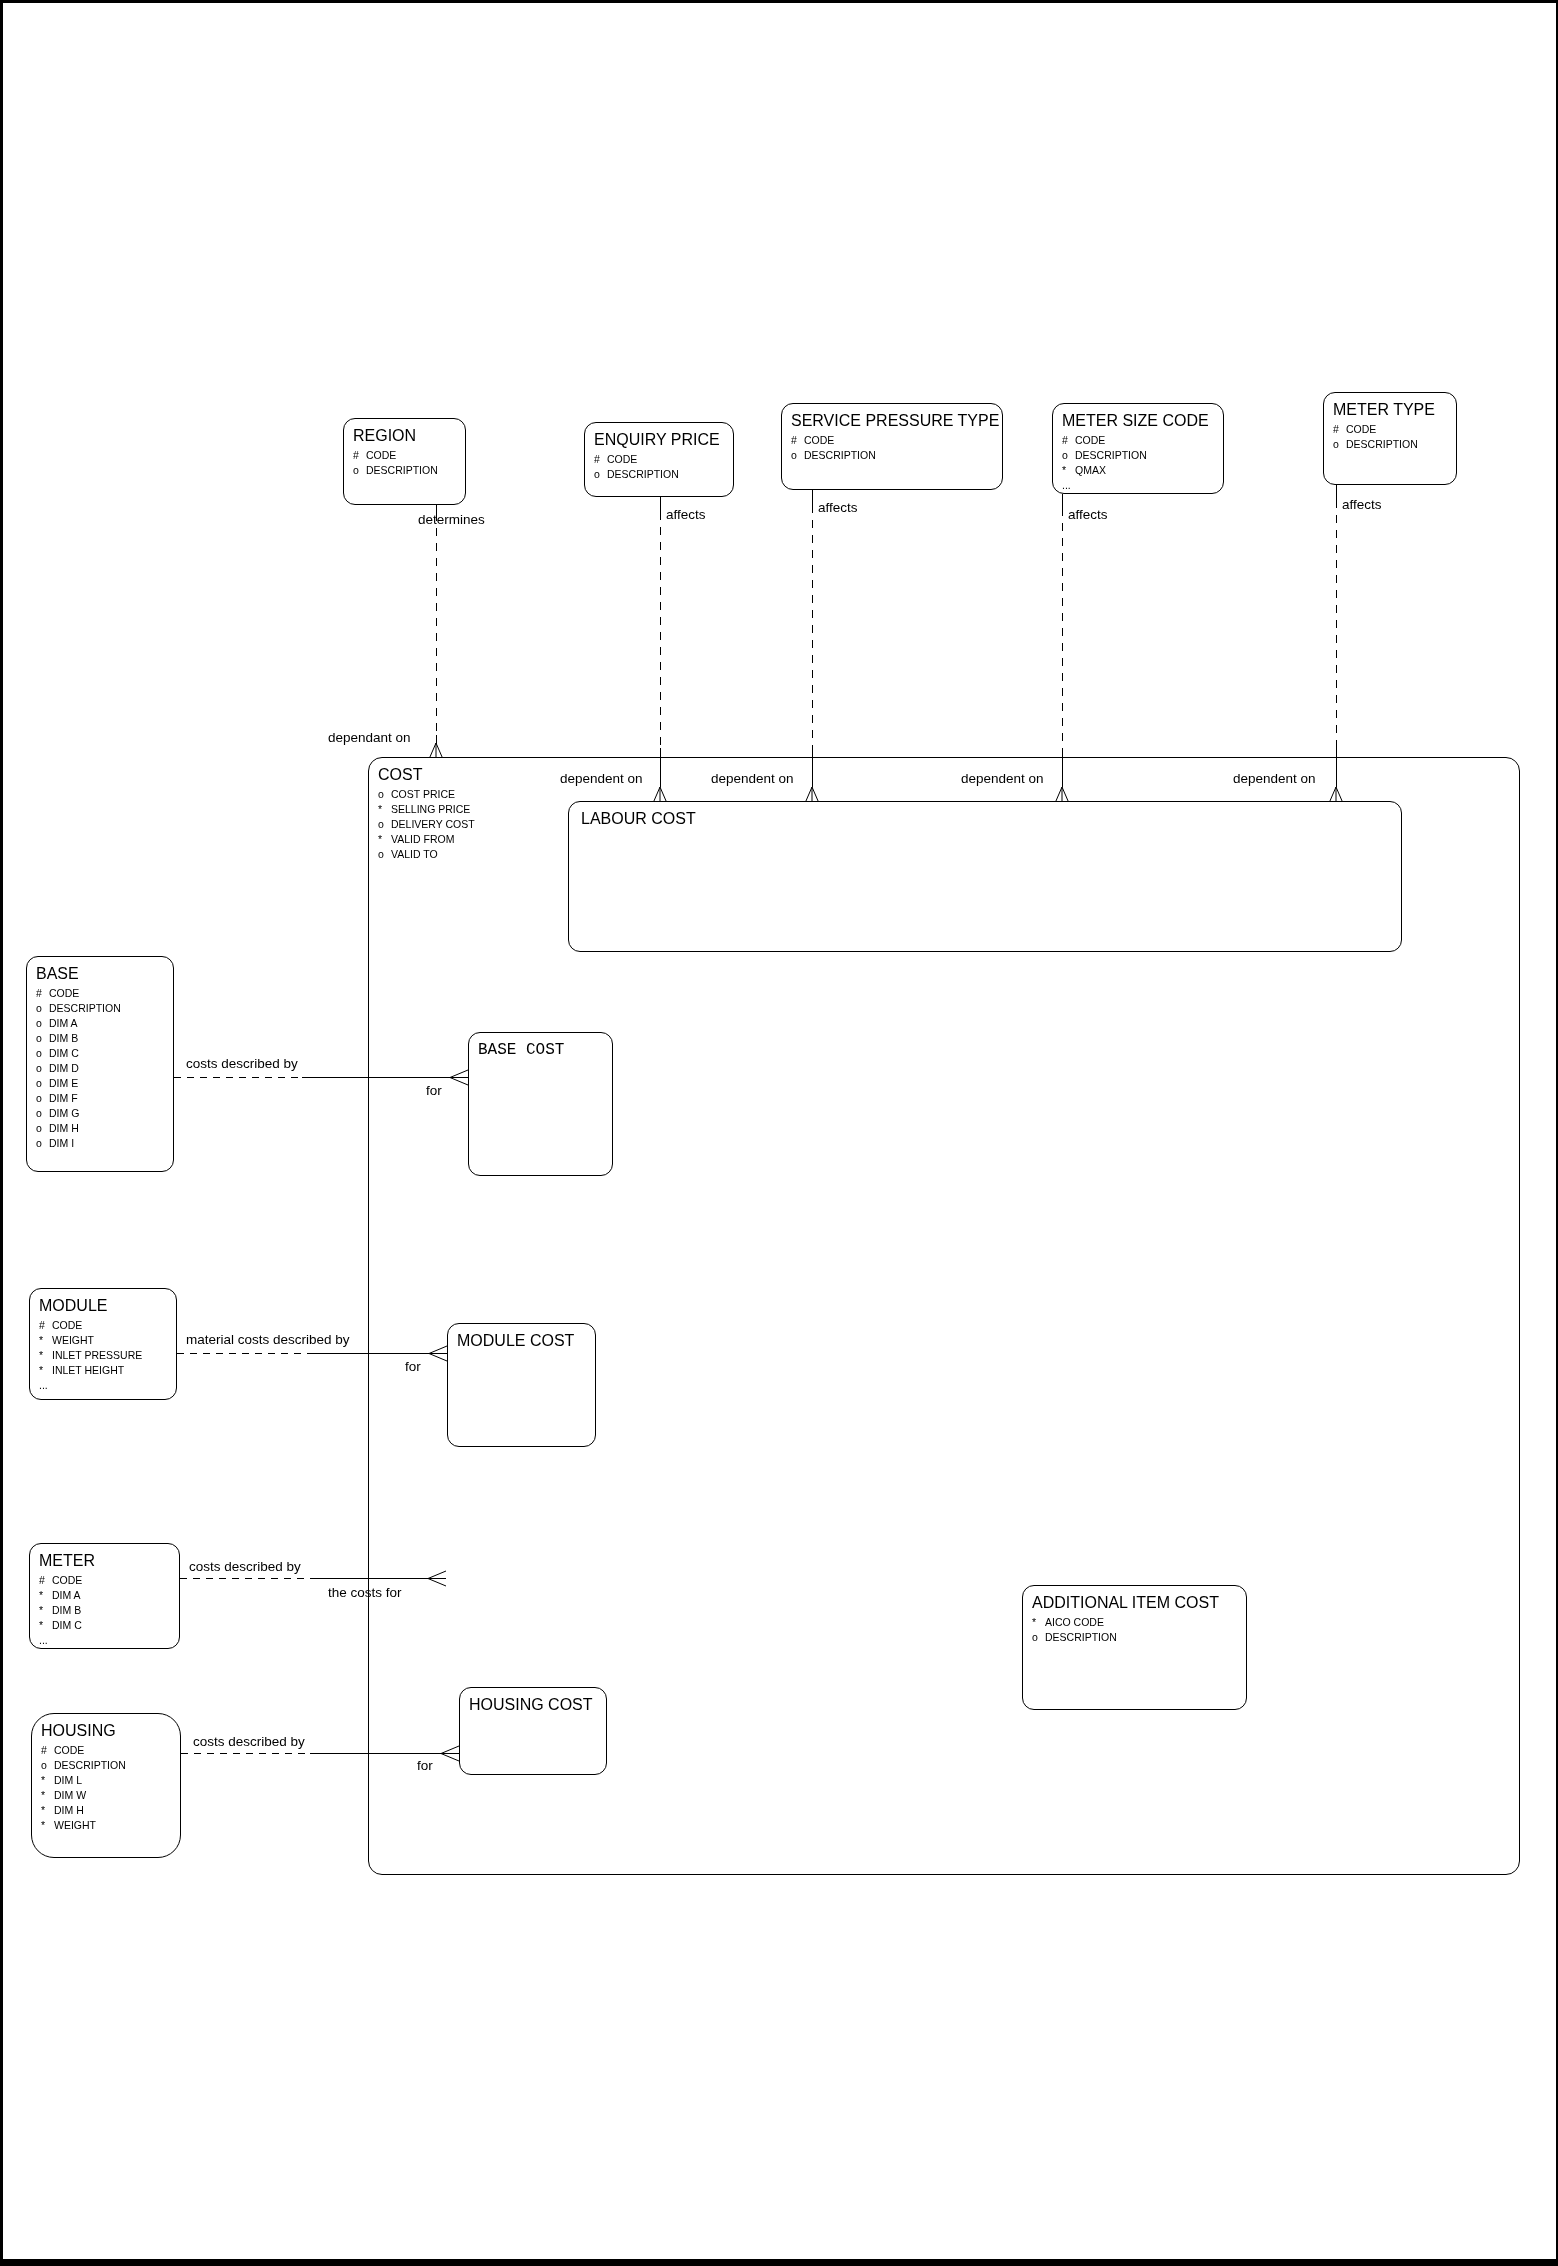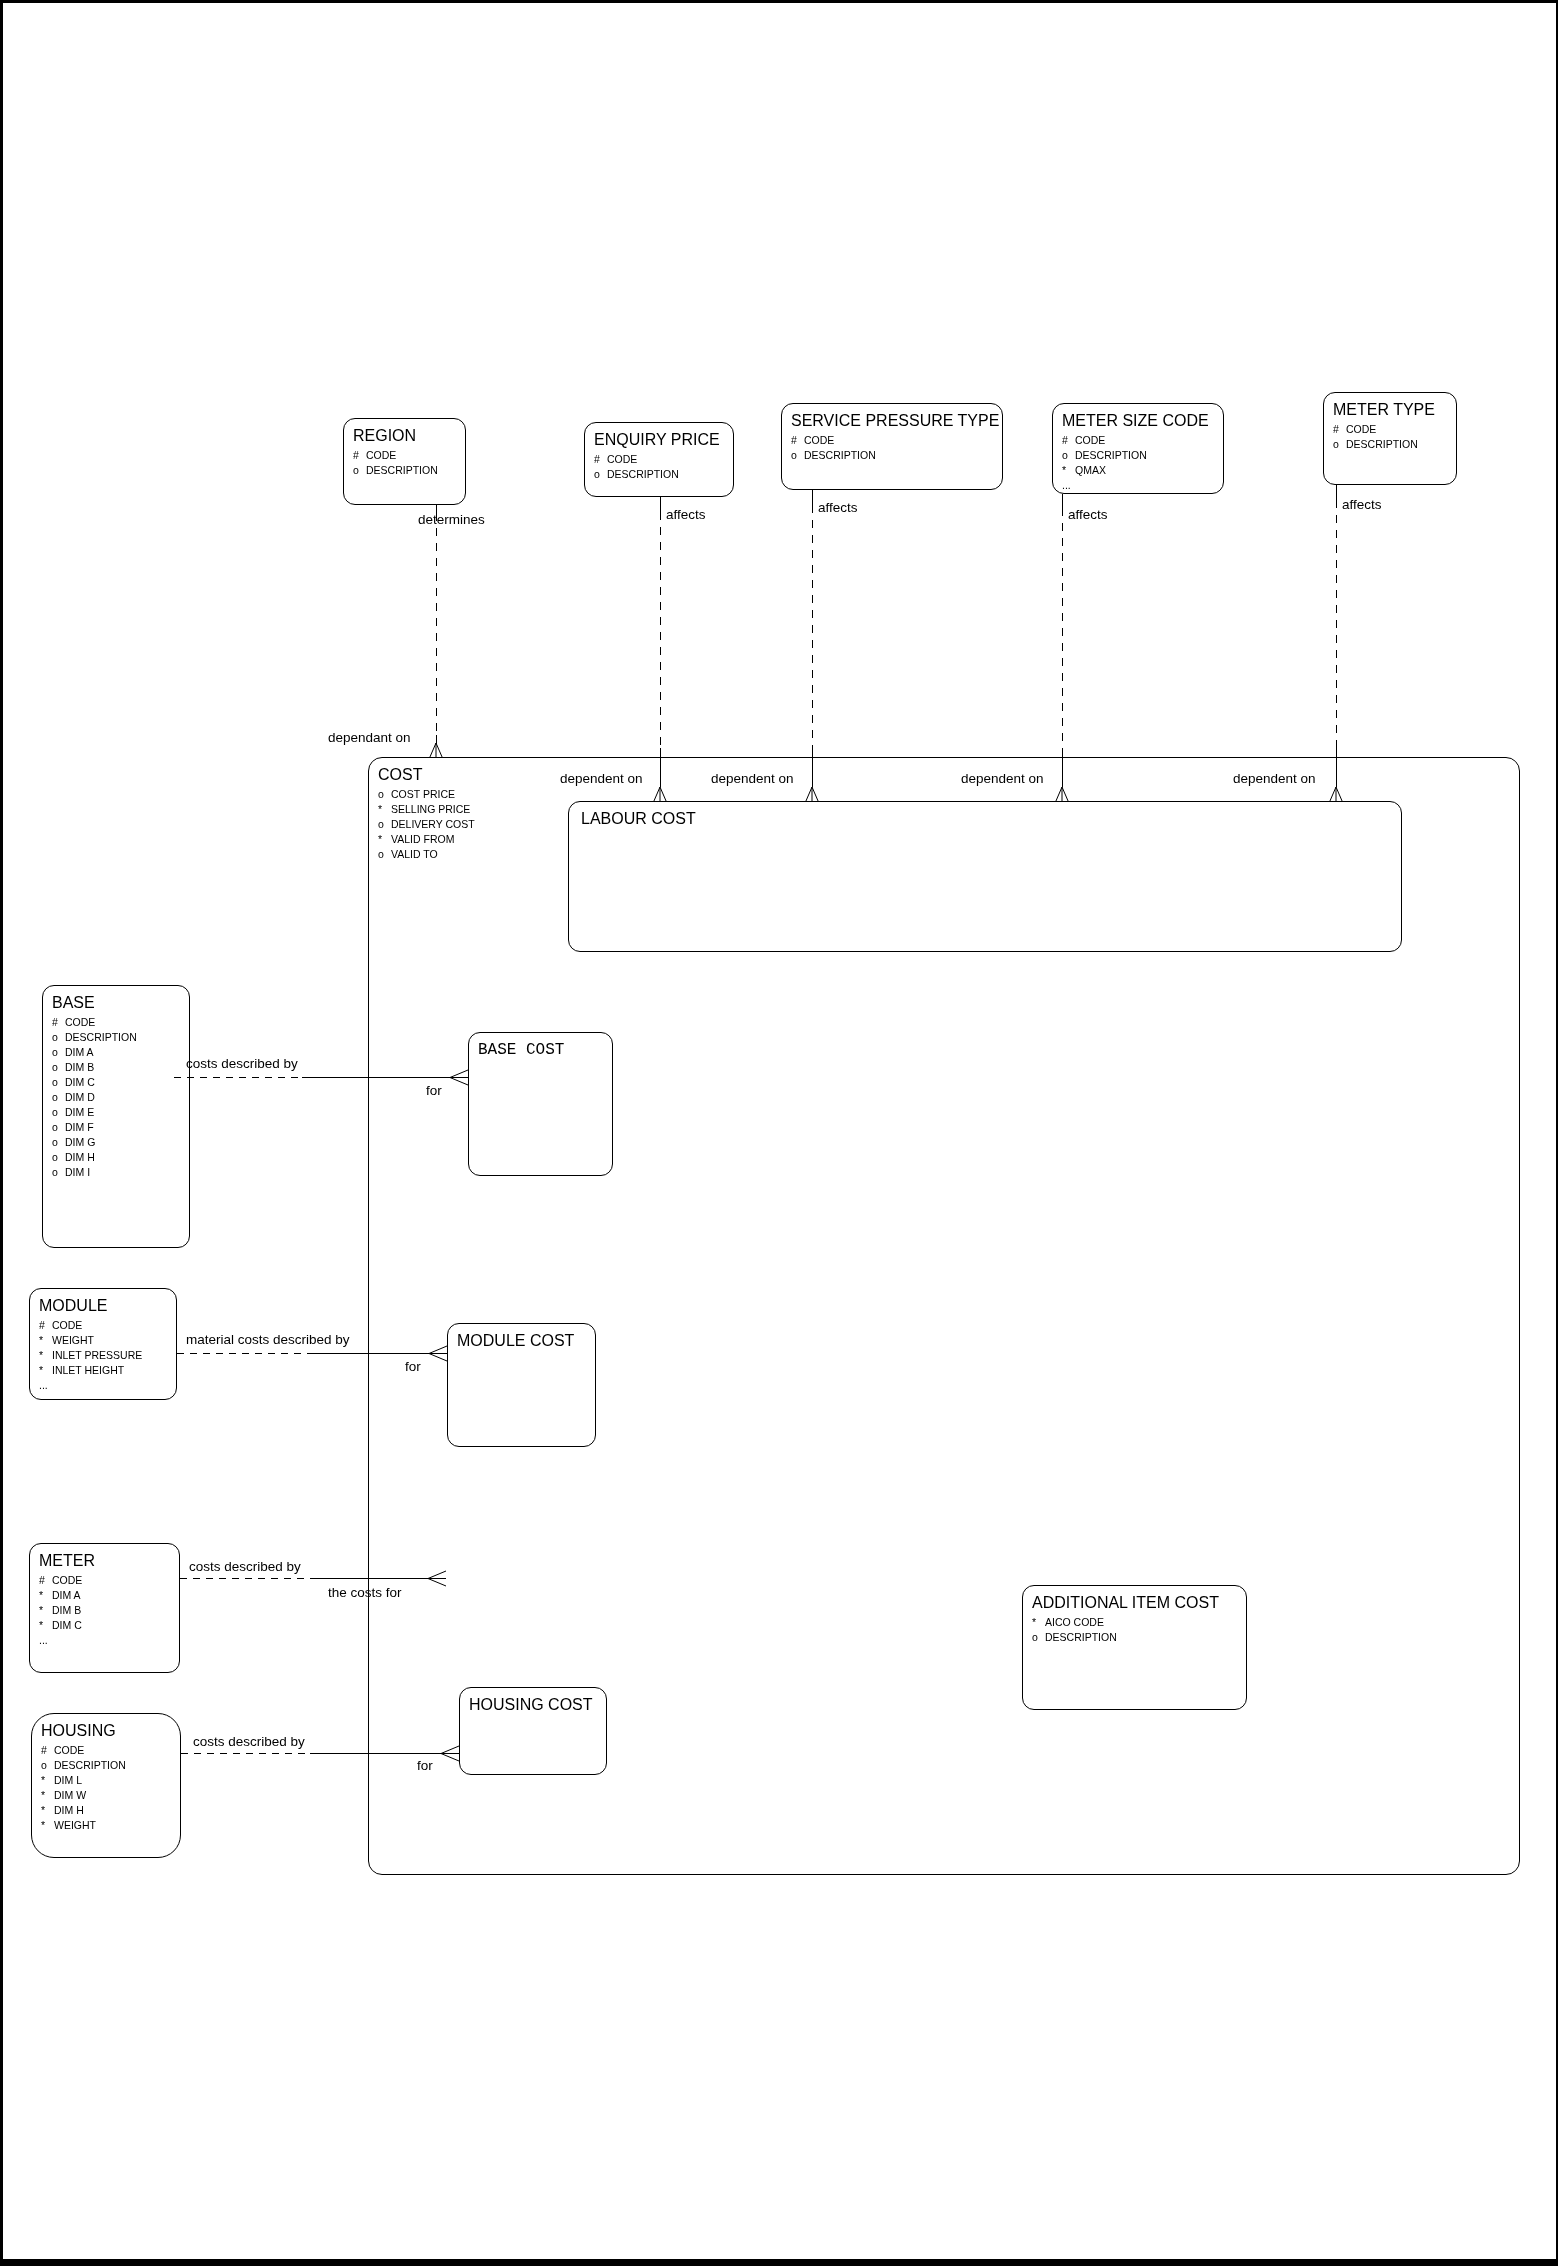--- a/index.html
+++ b/index.html
@@ -81,21 +81,21 @@
   </div>
 
   <div class="ebox" style="left:1323px; top:392px; width:134px; height:93px;">
     <div class="etitle">METER TYPE</div>
     <div class="attrs">
         <div class="attr"><span class="pfx">#</span><span>CODE</span></div>
         <div class="attr"><span class="pfx">o</span><span>DESCRIPTION</span></div>
       </div>
   </div>
 
-  <div class="ebox" style="left:26px; top:985px; width:148px; height:263px;margin-left:16px;">
+  <div class="ebox" style="left:26px; top:956px; width:148px; height:216px;">
     <div class="etitle">BASE</div>
     <div class="attrs">
         <div class="attr"><span class="pfx">#</span><span>CODE</span></div>
         <div class="attr"><span class="pfx">o</span><span>DESCRIPTION</span></div>
         <div class="attr"><span class="pfx">o</span><span>DIM A</span></div>
         <div class="attr"><span class="pfx">o</span><span>DIM B</span></div>
         <div class="attr"><span class="pfx">o</span><span>DIM C</span></div>
         <div class="attr"><span class="pfx">o</span><span>DIM D</span></div>
         <div class="attr"><span class="pfx">o</span><span>DIM E</span></div>
         <div class="attr"><span class="pfx">o</span><span>DIM F</span></div>
@@ -109,21 +109,21 @@
     <div class="etitle">MODULE</div>
     <div class="attrs">
         <div class="attr"><span class="pfx">#</span><span>CODE</span></div>
         <div class="attr"><span class="pfx">*</span><span>WEIGHT</span></div>
         <div class="attr"><span class="pfx">*</span><span>INLET PRESSURE</span></div>
         <div class="attr"><span class="pfx">*</span><span>INLET HEIGHT</span></div>
         <div class="attr"><span class="pfx">...</span><span></span></div>
       </div>
   </div>
 
-  <div class="ebox" style="left:29px; top:1543px; width:151px; height:130px;">
+  <div class="ebox" style="left:29px; top:1543px; width:151px; height:106px;">
     <div class="etitle">METER</div>
     <div class="attrs">
         <div class="attr"><span class="pfx">#</span><span>CODE</span></div>
         <div class="attr"><span class="pfx">*</span><span>DIM A</span></div>
         <div class="attr"><span class="pfx">*</span><span>DIM B</span></div>
         <div class="attr"><span class="pfx">*</span><span>DIM C</span></div>
         <div class="attr"><span class="pfx">...</span><span></span></div>
       </div>
   </div>
 

